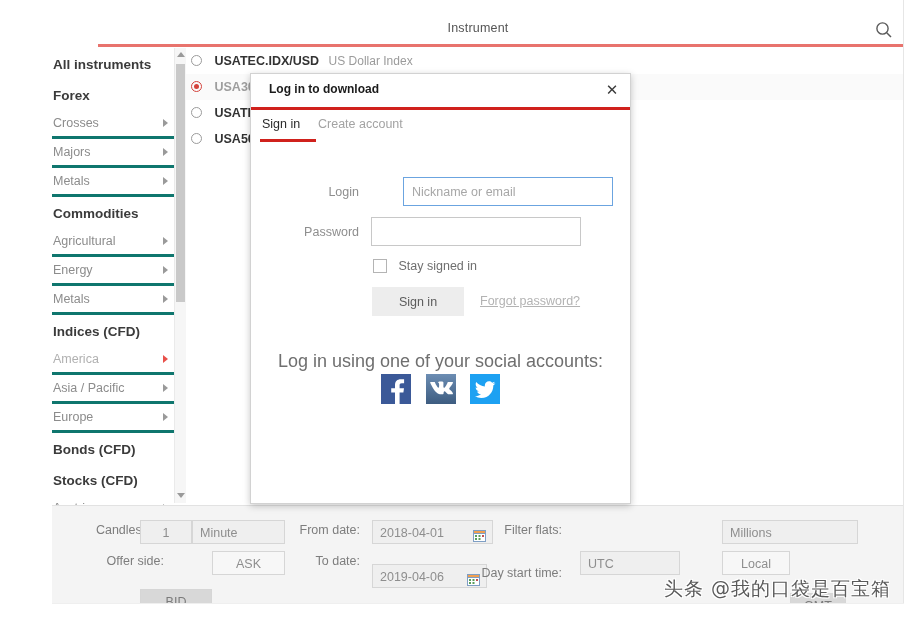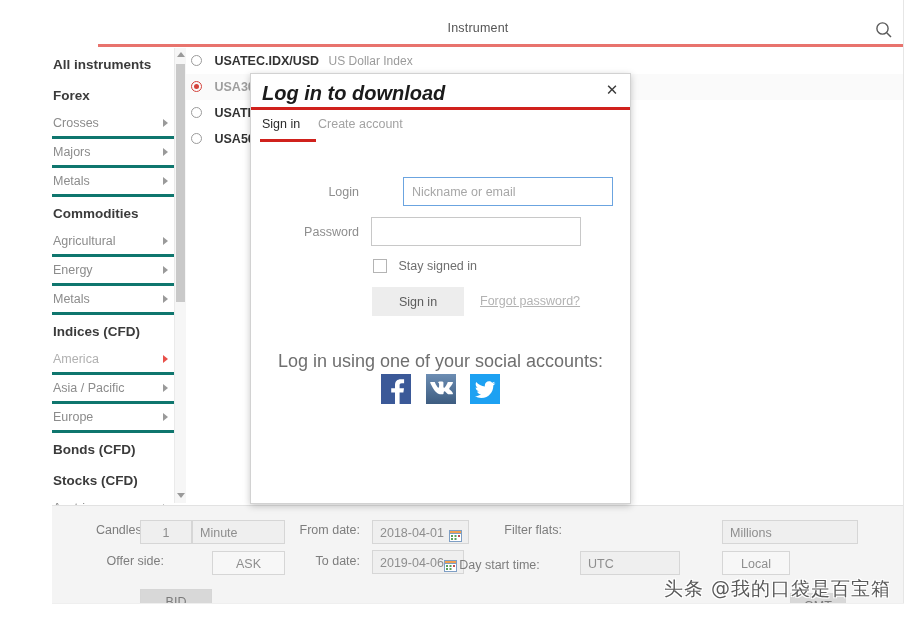--- a/index.html
+++ b/index.html
@@ -253,25 +253,24 @@
     border: 1px solid #d2d2d2;
     box-shadow: 0 2px 7px rgba(0,0,0,.22);
     box-sizing: border-box;
   }
   .modal-head {
     position: relative;
     height: 33px;
   }
   .modal-title {
     position: absolute;
-    left: 11px; top: 8px;
-    font-size: 20px;
+    left: 18px; top: 8px;
+    font-size: 12px;
     font-weight: bold;
     color: #1b1b1b;
-    font-style: italic;
   }
   .modal-close {
     position: absolute;
     right: 10px; top: 8px;
     width: 16px; height: 16px;
     font-size: 15px;
     line-height: 15px;
     color: #3a3a3a;
     text-align: center;
     cursor: pointer;
@@ -516,54 +515,54 @@
   <div class="toolbar">
     <div class="tb-label" style="left:8px; top:17px; width:104px;">Candlestick:</div>
     <div class="tb-field center" style="left:88px; top:14px; width:52px;">1</div>
     <div class="tb-field" style="left:140px; top:14px; width:93px;">Minute</div>
 
     <div class="tb-label" style="left:8px; top:48px; width:104px;">Offer side:</div>
     <div class="tb-seg on" style="left:88px; top:45px; width:72px;">BID</div>
     <div class="tb-seg" style="left:160px; top:45px; width:73px;">ASK</div>
 
     <div class="tb-label" style="left:198px; top:17px; width:110px;">From date:</div>
-    <div class="tb-field" style="left:320px; top:14px; width:97px;">
+    <div class="tb-field" style="left:320px; top:14px; width:121px;">
       <span>2018-04-01</span>
       <span class="cal-icon">
         <svg width="13" height="13" viewBox="0 0 13 13">
           <rect x="0.5" y="1.5" width="12" height="11" fill="#fff" stroke="#7e9ec4"></rect>
           <rect x="0.5" y="1.5" width="12" height="3" fill="#f0a050" stroke="#7e9ec4"></rect>
           <rect x="2" y="6" width="2" height="2" fill="#5a9e5a"></rect>
           <rect x="5.5" y="6" width="2" height="2" fill="#5a9e5a"></rect>
           <rect x="9" y="6" width="2" height="2" fill="#c05050"></rect>
           <rect x="2" y="9" width="2" height="2" fill="#5a9e5a"></rect>
           <rect x="5.5" y="9" width="2" height="2" fill="#5a9e5a"></rect>
         </svg>
       </span>
     </div>
 
     <div class="tb-label" style="left:198px; top:48px; width:110px;">To date:</div>
-    <div class="tb-field" style="left:320px; top:44px; width:92px;">
+    <div class="tb-field" style="left:320px; top:58px; width:115px;">
       <span>2019-04-06</span>
       <span class="cal-icon">
         <svg width="13" height="13" viewBox="0 0 13 13">
           <rect x="0.5" y="1.5" width="12" height="11" fill="#fff" stroke="#7e9ec4"></rect>
           <rect x="0.5" y="1.5" width="12" height="3" fill="#f0a050" stroke="#7e9ec4"></rect>
           <rect x="2" y="6" width="2" height="2" fill="#5a9e5a"></rect>
           <rect x="5.5" y="6" width="2" height="2" fill="#5a9e5a"></rect>
           <rect x="9" y="6" width="2" height="2" fill="#c05050"></rect>
           <rect x="2" y="9" width="2" height="2" fill="#5a9e5a"></rect>
           <rect x="5.5" y="9" width="2" height="2" fill="#5a9e5a"></rect>
         </svg>
       </span>
     </div>
 
     <div class="tb-label" style="left:405px; top:17px; width:105px;">Filter flats:</div>
 
-    <div class="tb-label" style="left:385px; top:52px; width:125px;text-align:center;">Day start time:</div>
+    <div class="tb-label" style="left:385px; top:60px; width:125px;">Day start time:</div>
     <div class="tb-field" style="left:528px; top:45px; width:100px;">UTC</div>
 
     <div class="tb-field" style="left:670px; top:14px; width:136px;">Millions</div>
     <div class="tb-seg" style="left:670px; top:45px; width:68px;">Local</div>
     <div class="tb-seg on" style="left:738px; top:49px; width:56px;">GMT</div>
 
   </div>
 
   <div class="backdrop"></div>
   <div class="modal">

